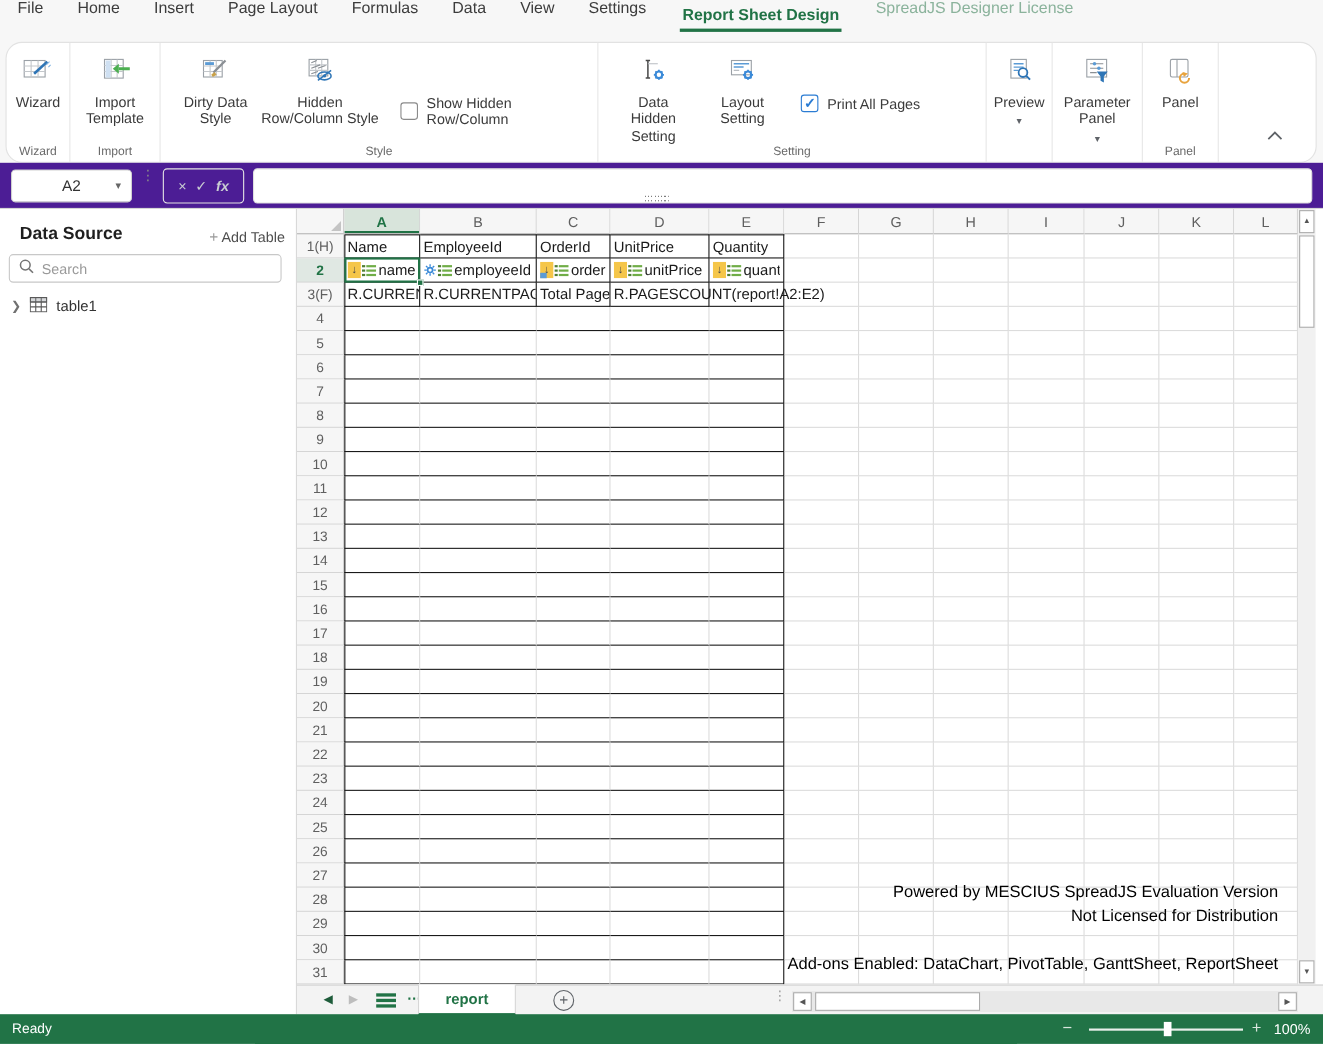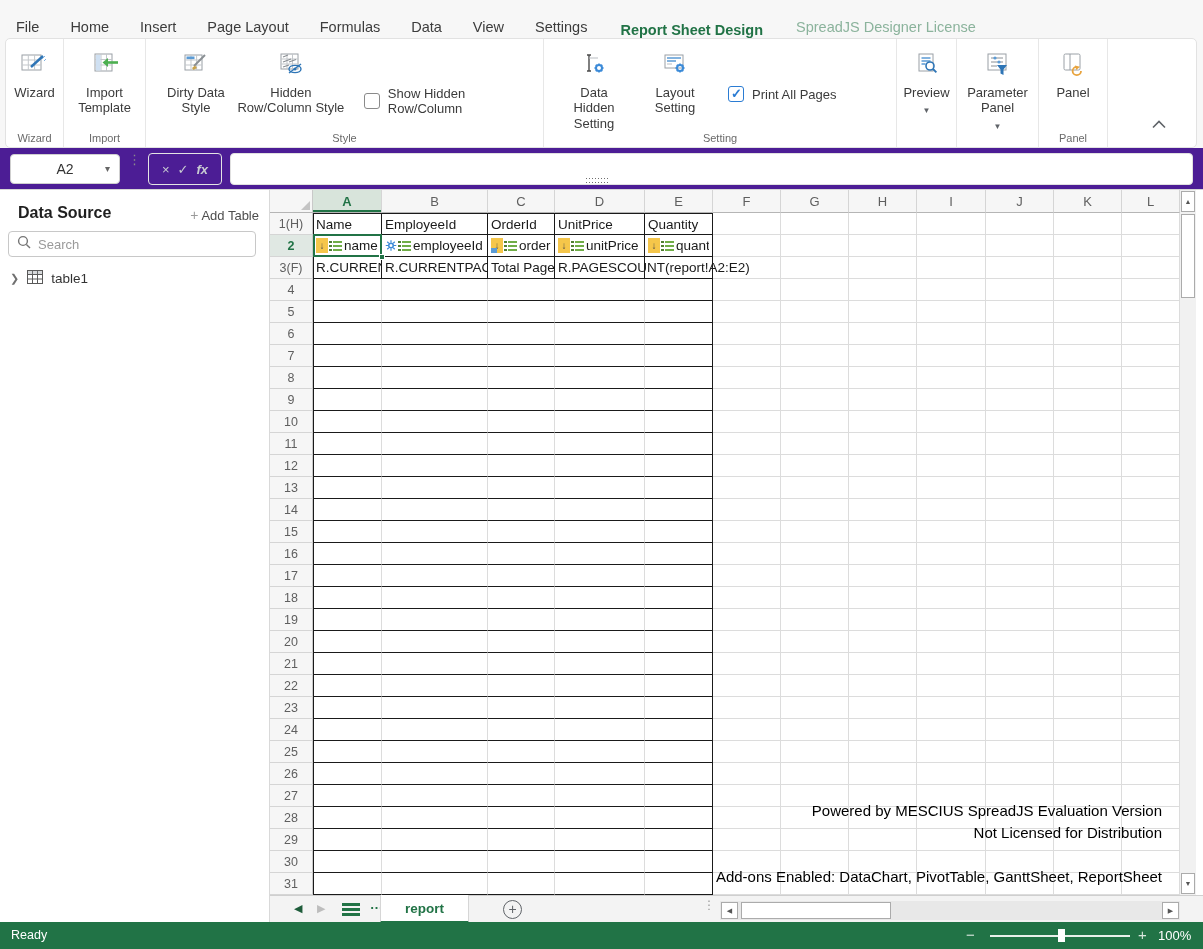--- a/index.html
+++ b/index.html
@@ -1,25 +1,25 @@
 <!DOCTYPE html>
 <html><head>
 <meta charset="utf-8">
 <style>
   * { margin:0; padding:0; box-sizing:border-box; }
   html,body { width:1203px; height:949px; font-family:"Liberation Sans",sans-serif; background:#fff; overflow:hidden; position:relative; }
 
   
   #top-chrome { position:absolute; left:0; top:0; width:1203px; height:190px; background:#f7f7f7; }
-  #menubar { position:absolute; left:0; top:0; width:1203px; height:35px; display:flex; align-items:flex-end; gap:31px; padding-left:16px; font-size:14.5px; color:#3c3c3c; }
+  #menubar { position:absolute; left:0; top:0; width:1203px; height:35px; display:flex; align-items:flex-start; gap:31px; padding-left:16px; font-size:14.5px; color:#3c3c3c; }
   .menu-item { cursor:default; white-space:nowrap; }
   .menu-item.active { color:#217346; font-weight:bold; border-bottom:3px solid #217346; padding:6px 2px 4px; margin-bottom:-10px; }
   .menu-item.license { color:#8bb39c; }
 
-  #ribbon { position:absolute; left:5px; top:38px; width:1192px; height:110px; background:#fff; border:1px solid #e2e2e2; border-radius:5px; display:flex; }
+  #ribbon { position:absolute; left:5px; top:38px; width:1192px; height:110px; background:#fff; border:1px solid #e2e2e2; border-radius:15px; display:flex; }
   .rgroup { position:relative; border-right:1px solid #e7e7e7; display:flex; align-items:flex-start; justify-content:center; padding-top:9px; }
   .rgroup:last-child { border-right:none; }
   .rgroup-label { position:absolute; bottom:3px; left:0; right:0; text-align:center; font-size:11px; color:#6a6a6a; }
   .rbtn { display:flex; flex-direction:column; align-items:center; gap:3px; font-size:13px; color:#3b3b3b; text-align:center; line-height:1.2; cursor:pointer; padding:2px 4px; }
   .rbtn .lbl { white-space:normal; }
   .caret { font-size:8px; color:#5f6368; margin-top:3px; }
   .chk-row { display:flex; align-items:center; gap:8px; font-size:13px; color:#3b3b3b; align-self:flex-start; cursor:pointer; }
   .chk { width:16px; height:16px; border:1px solid #8a8a8a; border-radius:3px; background:#fff; position:relative; flex:0 0 auto; }
   .chk.checked { border-color:#2b7cd3; }
   .chk.checked::after { content:"✓"; position:absolute; left:2px; top:-1px; font-size:13px; color:#2b7cd3; font-weight:bold; }

